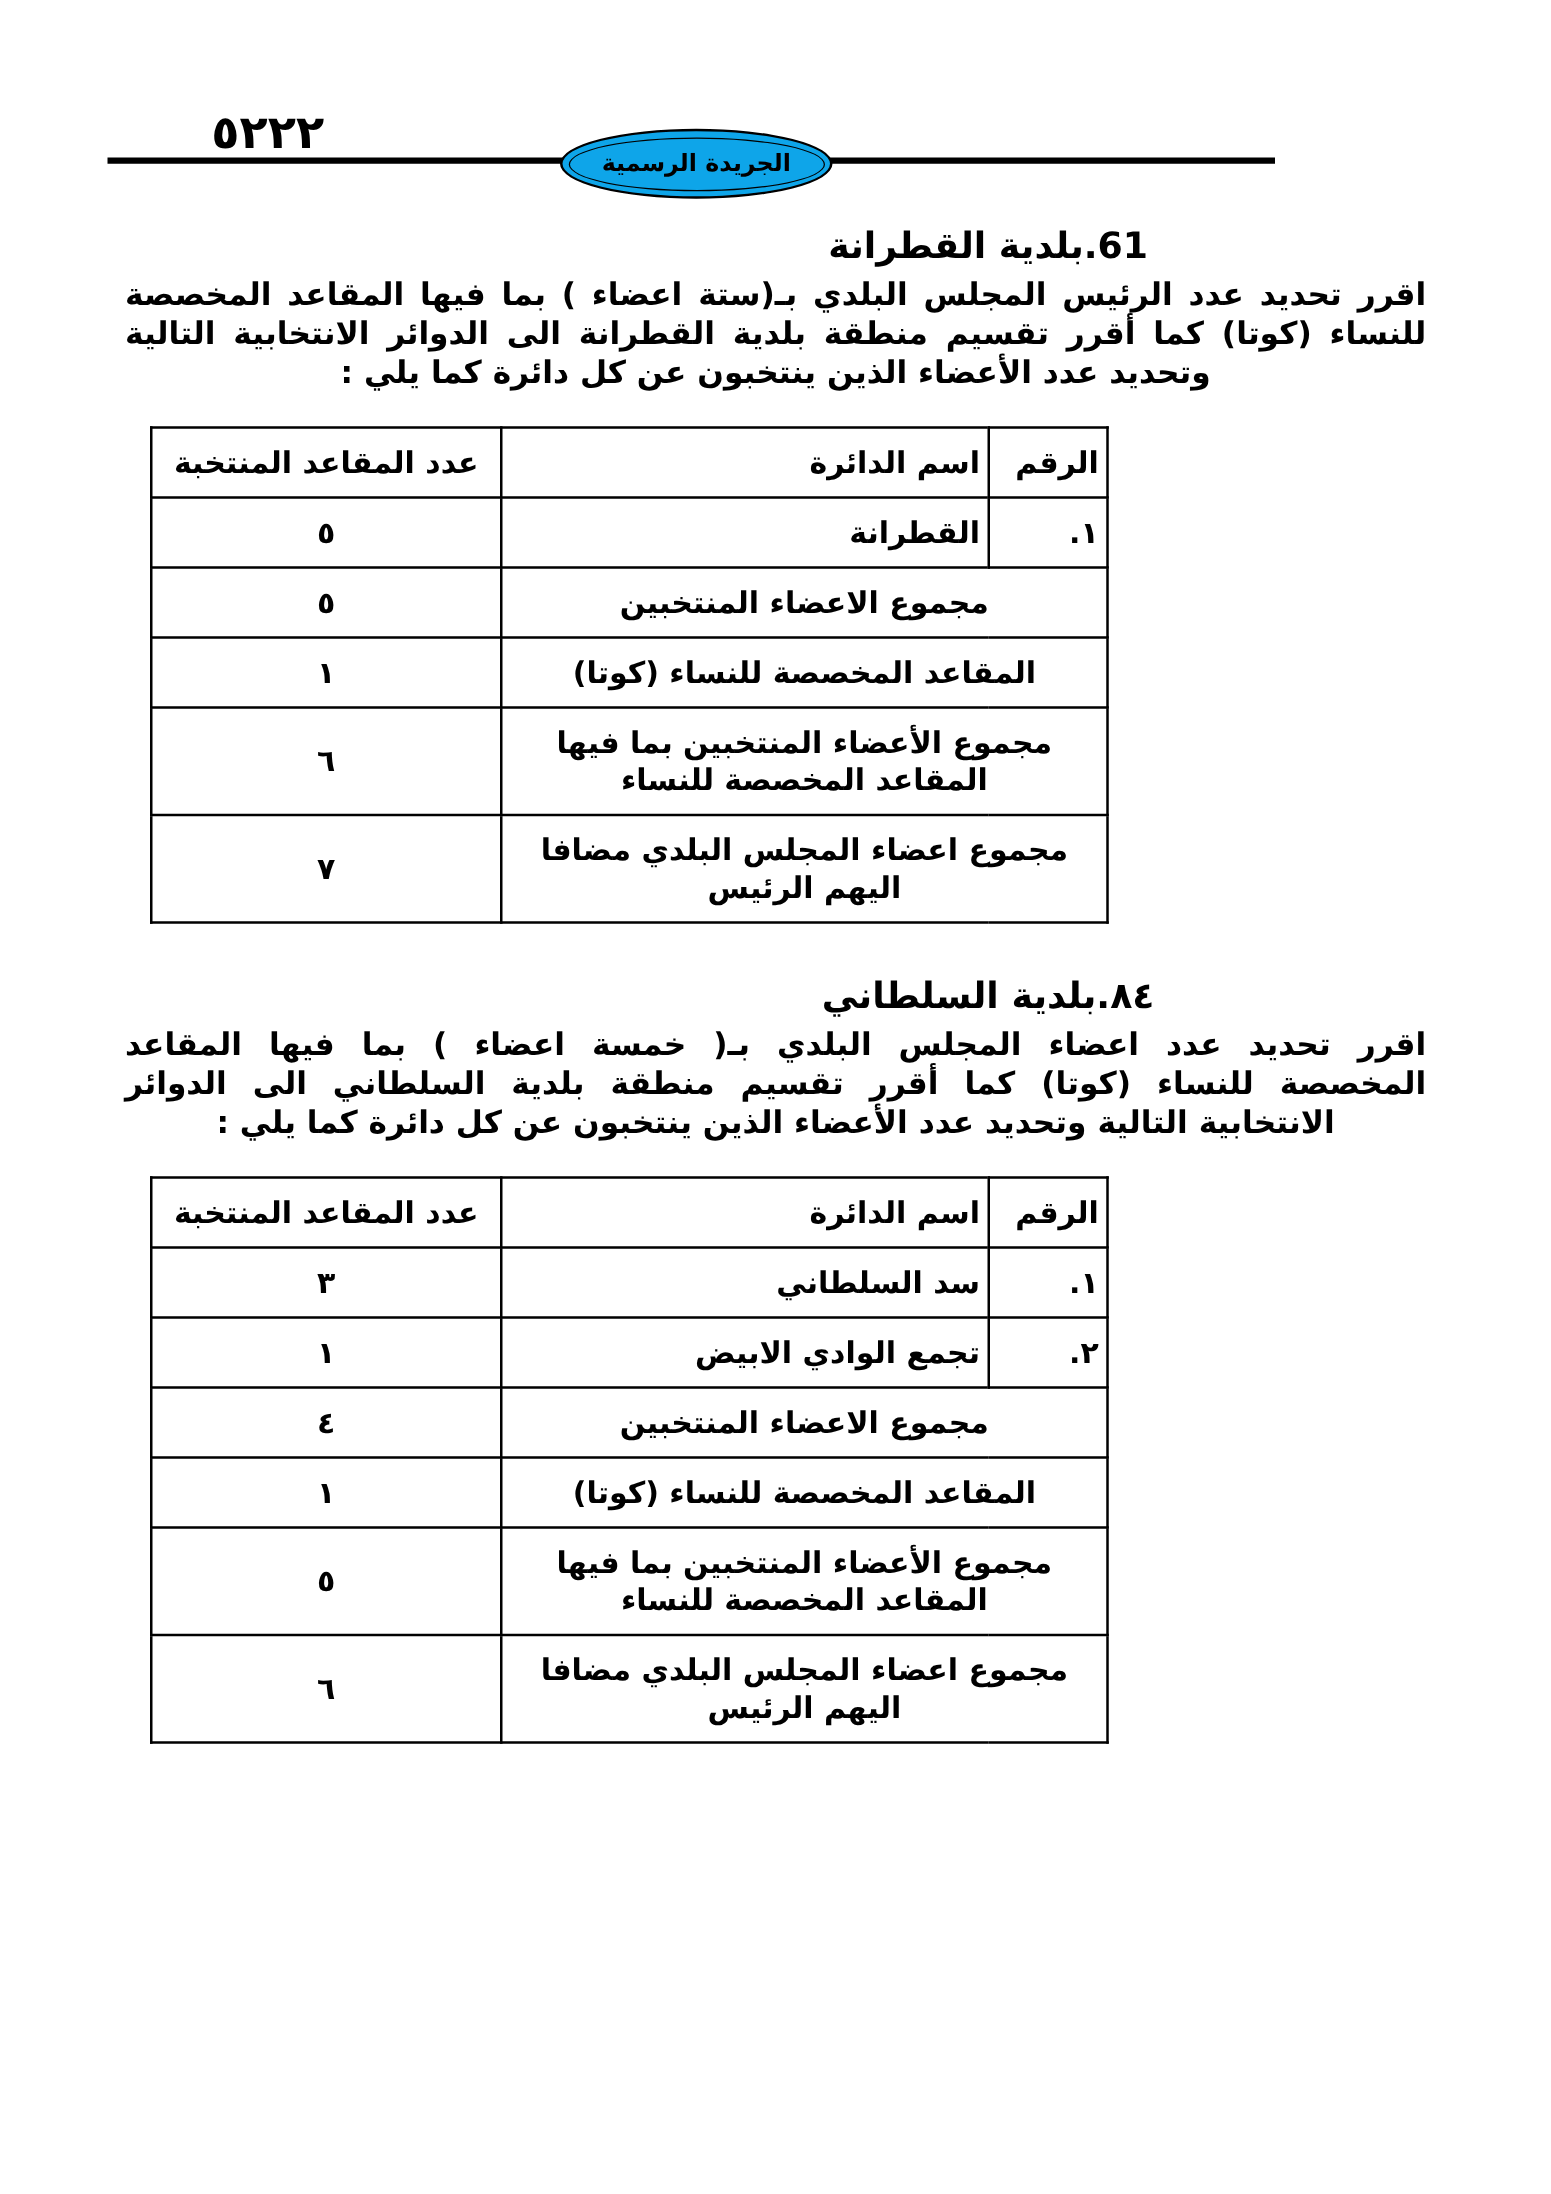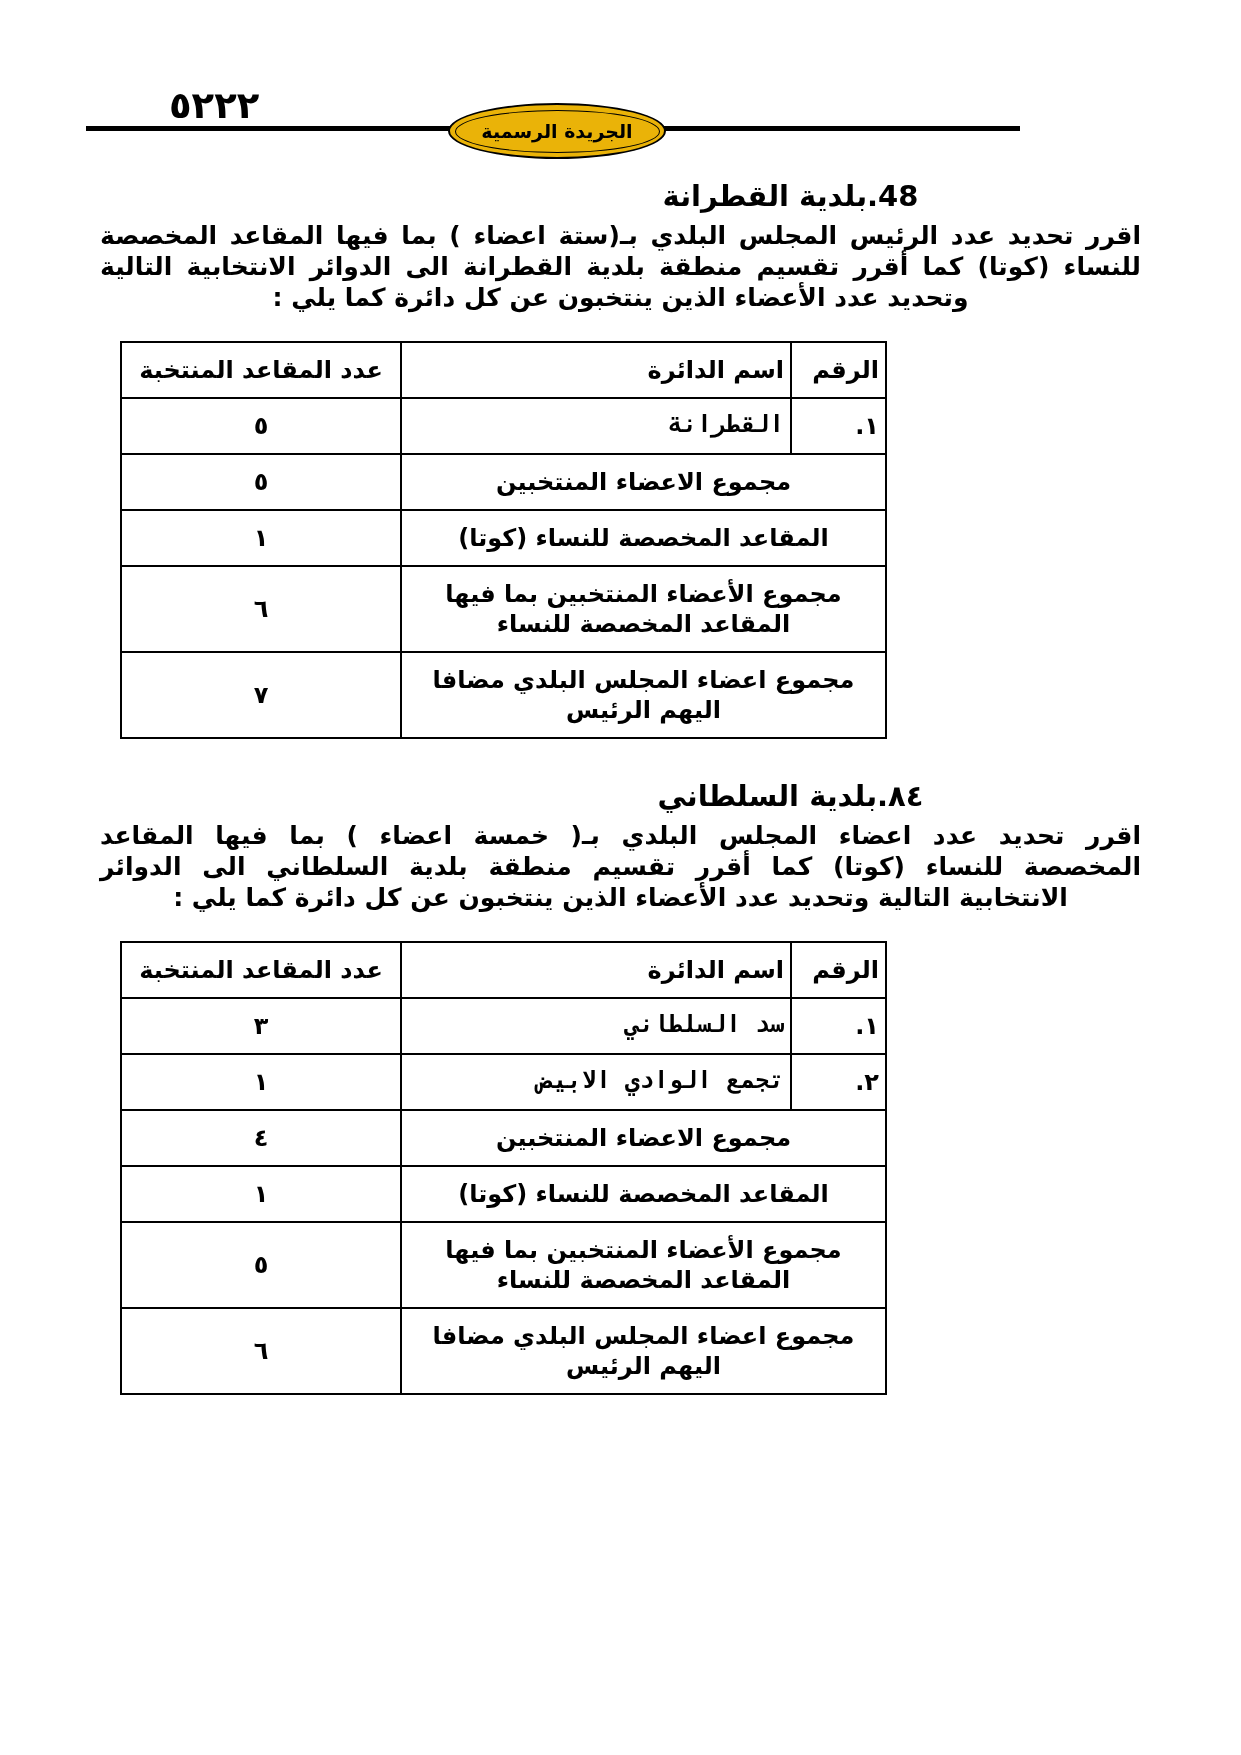--- a/index.html
+++ b/index.html
@@ -32,21 +32,21 @@
     width: 934px;
     height: 5px;
     background: #000;
   }
   .badge {
     position: absolute;
     left: 448px;
     top: 103px;
     width: 218px;
     height: 56px;
-    background: #eab308;
+    background: #0ea5e9;
     border: 2.5px solid #000;
     border-radius: 50%;
     display: flex;
     align-items: center;
     justify-content: center;
     z-index: 2;
     box-sizing: border-box;
   }
   .badge-inner {
     width: calc(100% - 9px);
@@ -99,39 +99,39 @@
     vertical-align: middle;
     box-sizing: border-box;
   }
   .col-num   { width: 95px; }
   .col-name  { width: 390px; }
   .col-seats { width: 280px; }
   .th-num    { text-align: right; padding-right: 6px; }
   .th-name   { text-align: right; padding-right: 8px; }
   .th-seats  { text-align: center; }
   .cell-num  { text-align: right; padding-right: 16px; }
-  .cell-name { text-align: right; padding-right: 10px; font-family: Liberation Mono, monospace; }
+  .cell-name { text-align: right; padding-right: 10px; }
   .cell-seats{ text-align: center; }
   .cell-label{ text-align: center; padding-right: 8px; }
 
   .section-2 { margin-top: 39px; }
 </style>
 </head>
 <body>
 
 <div class="page-number">٥٢٢٢</div>
 <div class="header-rule"></div>
 <div class="badge">
   <div class="badge-inner">الجريدة الرسمية</div>
 </div>
 
 <div class="content">
 
   <div>
-    <div class="section-heading">48.بلدية القطرانة</div>
+    <div class="section-heading">61.بلدية القطرانة</div>
     <div class="para">
       <div class="para-line">اقرر تحديد عدد الرئيس المجلس البلدي بـ(ستة اعضاء ) بما فيها المقاعد المخصصة</div>
       <div class="para-line">للنساء (كوتا) كما أقرر تقسيم منطقة بلدية القطرانة الى الدوائر الانتخابية التالية</div>
       <div class="para-line centered">وتحديد عدد الأعضاء الذين ينتخبون عن كل دائرة كما يلي :</div>
     </div>
 
     <table class="gz-table">
       <colgroup>
           <col class="col-num">
           <col class="col-name">

